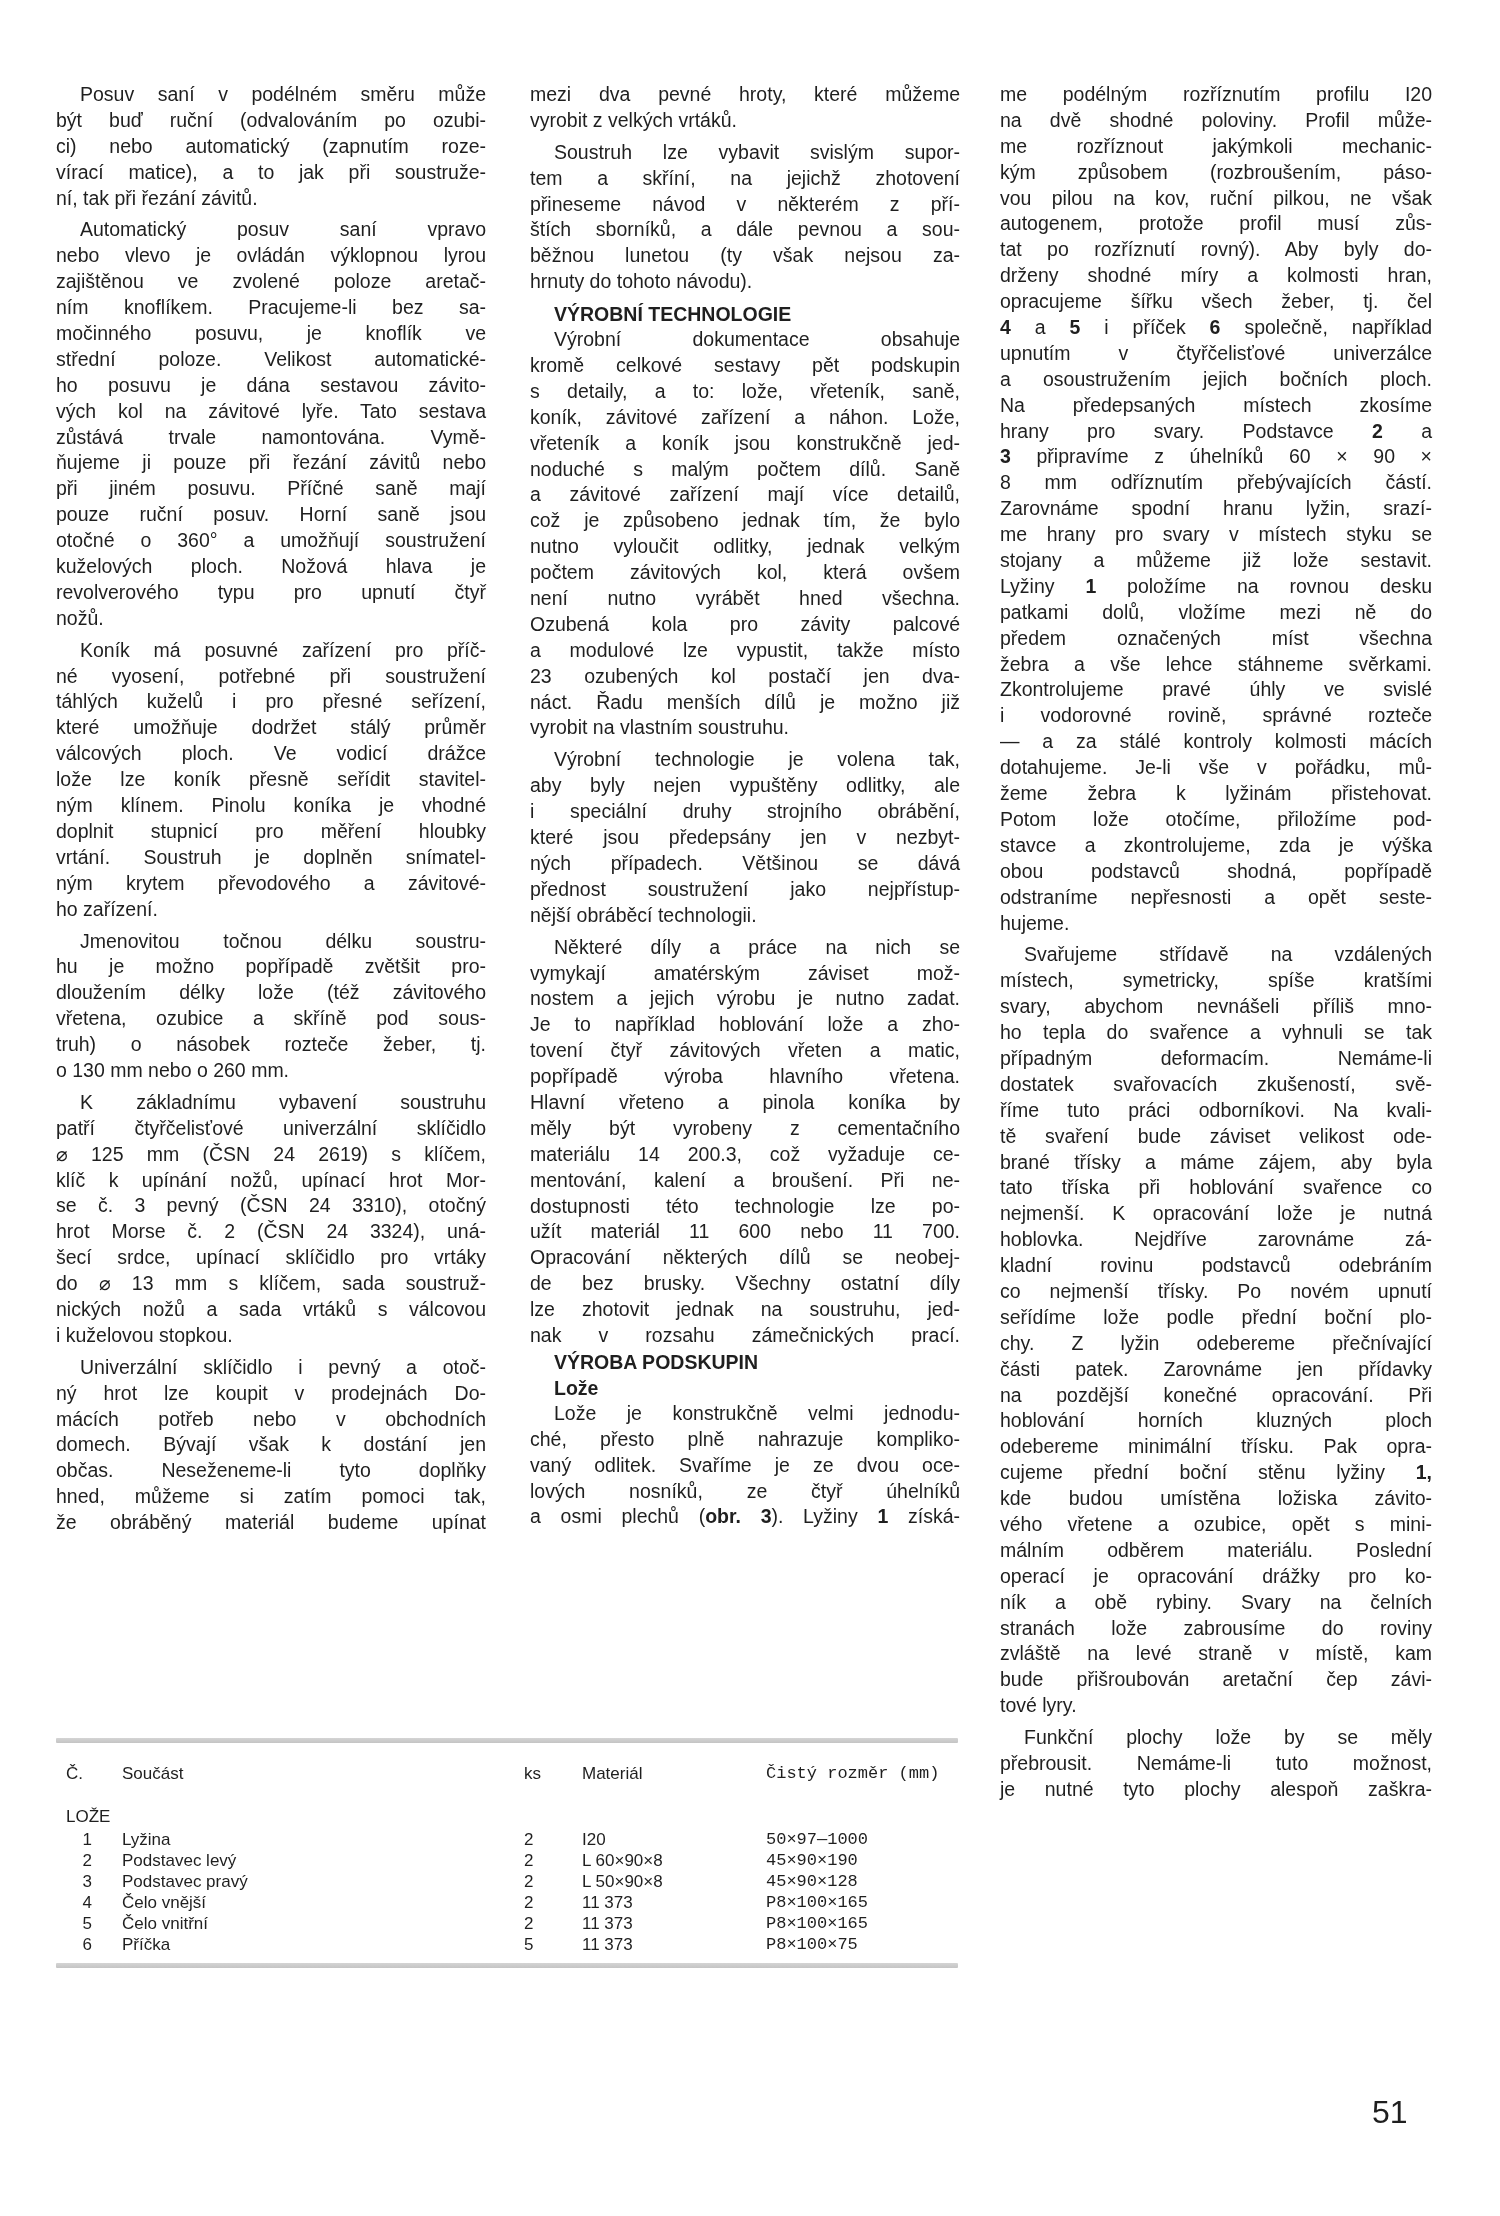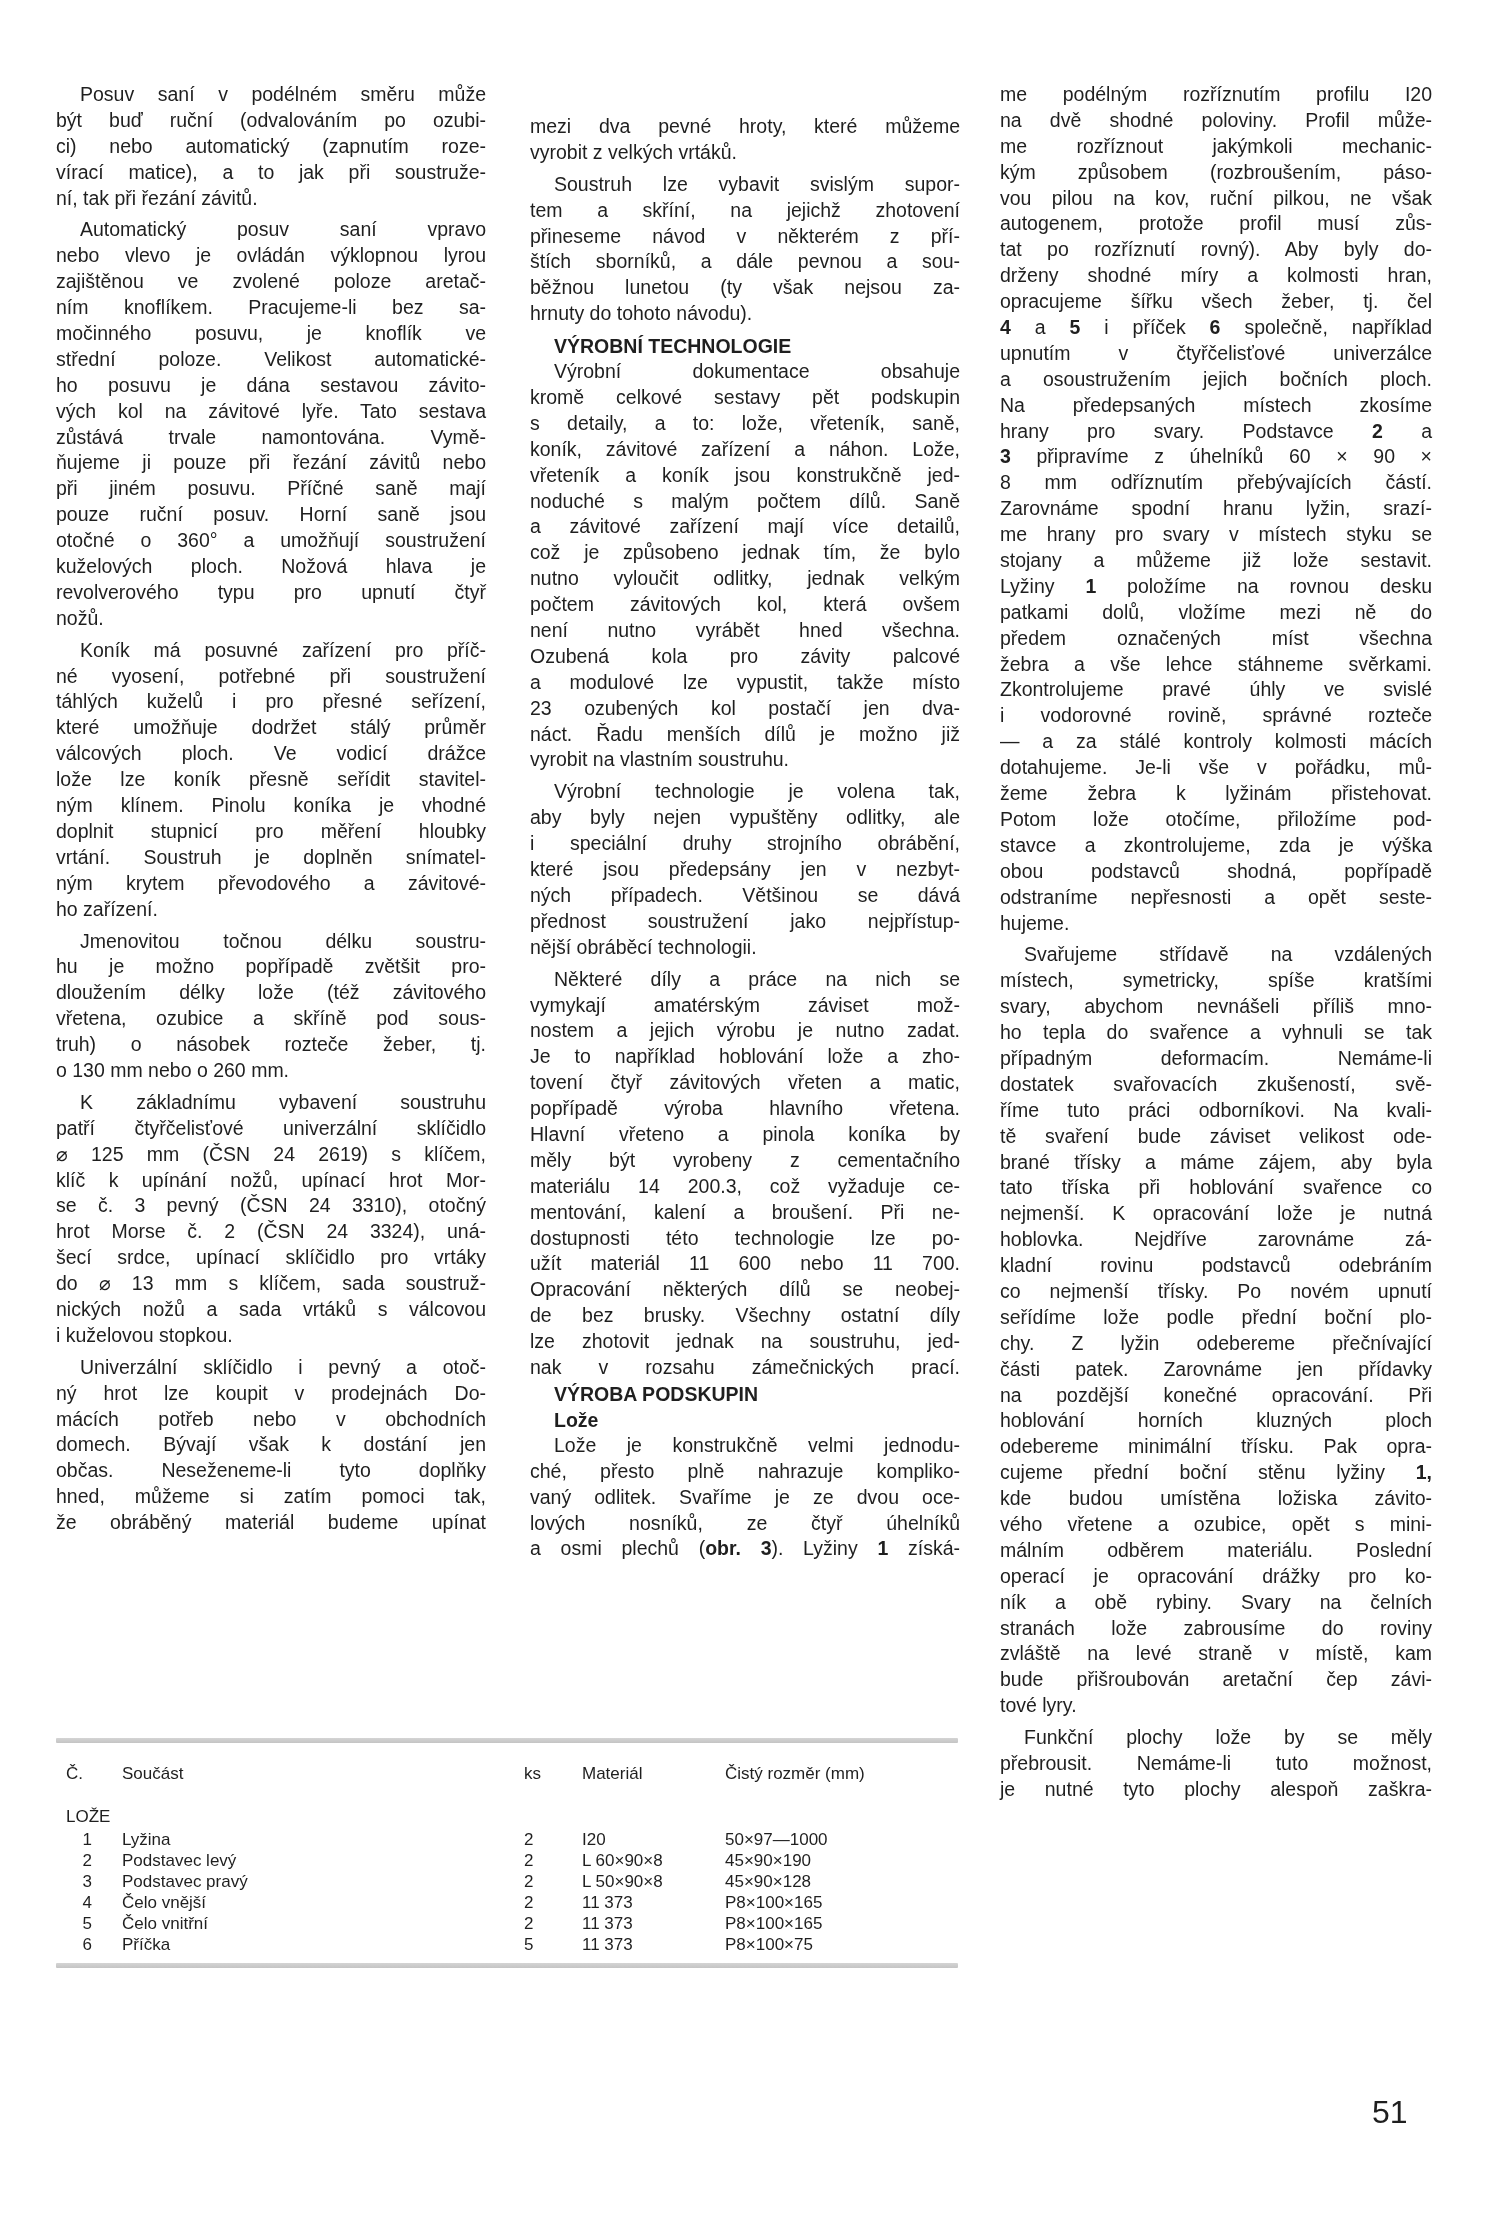--- a/index.html
+++ b/index.html
@@ -2,21 +2,21 @@
 <html><head>
 <meta charset="utf-8">
 <style>
   html, body { margin: 0; padding: 0; }
   body {
     width: 1500px; height: 2216px; background: #ffffff; position: relative; overflow: hidden;
     font-family: "Liberation Sans", sans-serif; color: #1f1f1f;
   }
   .col { position: absolute; top: 82px; }
   .col1 { left: 56px; width: 430px; }
-  .col2 { left: 530px; width: 430px; margin-top: 32px; }
+  .col2 { left: 530px; width: 430px; }
   .col3 { left: 1000px; width: 432px; }
   .line {
     font-size: 19.5px; line-height: 25.9px; height: 25.9px; white-space: nowrap;
     text-align: justify; text-align-last: justify; overflow: visible;
   }
   .line.last { text-align-last: left; }
   .line.indent { padding-left: 24px; }
   .gap { height: 6px; }
   .head { font-weight: bold; font-size: 19.5px; line-height: 26px; height: 26px; padding-left: 24px; text-align-last: left; }
   b { font-weight: bold; }
@@ -25,21 +25,21 @@
   .rule { height: 5px; background: linear-gradient(#d4d4d4, #c4c4c4); border-radius: 1px; }
   .t-title { font-weight: bold; font-size: 18px; margin: 24px 0 0 10px; height: 24px; }
   .t-row { position: relative; height: 21px; font-size: 17px; line-height: 21px; }
   .t-head { margin-top: 20px; height: 26px; }
   .t-group { margin-top: 16px; height: 24px; font-size: 17px; padding-left: 10px; line-height: 24px;}
   .c-no { position: absolute; left: 10px; width: 26px; text-align: right; }
   .c-no.h { text-align: left; width: 40px; }
   .c-part { position: absolute; left: 66px; }
   .c-ks { position: absolute; left: 468px; width: 20px; text-align: left; }
   .c-mat { position: absolute; left: 526px; }
-  .c-dim { position: absolute; left: 669px; }
+  .c-dim { position: absolute; left: 710px; font-family: Liberation Mono, monospace; }
   .rule.bottom { margin-top: 8px; }
   .page-num { position: absolute; left: 1372px; top: 2094px; font-weight: normal; font-size: 32px; }
 </style>
 </head>
 <body>
 
 <div class="col col1" id="col0">
     <div class="line indent">Posuv saní v podélném směru může</div>
     <div class="line">být buď ruční (odvalováním po ozubi-</div>
     <div class="line">ci) nebo automatický (zapnutím roze-</div>

